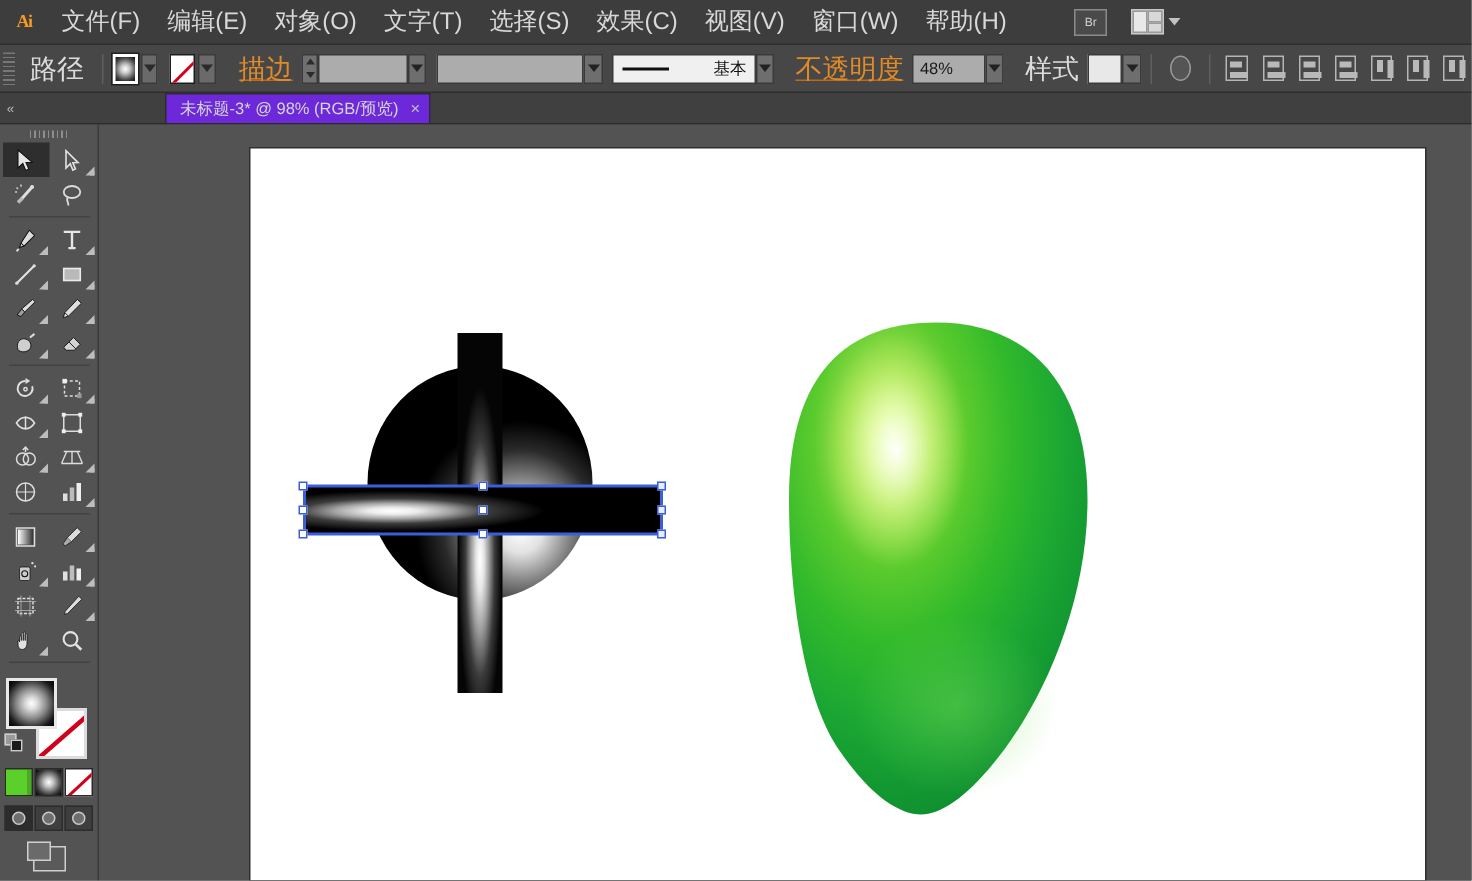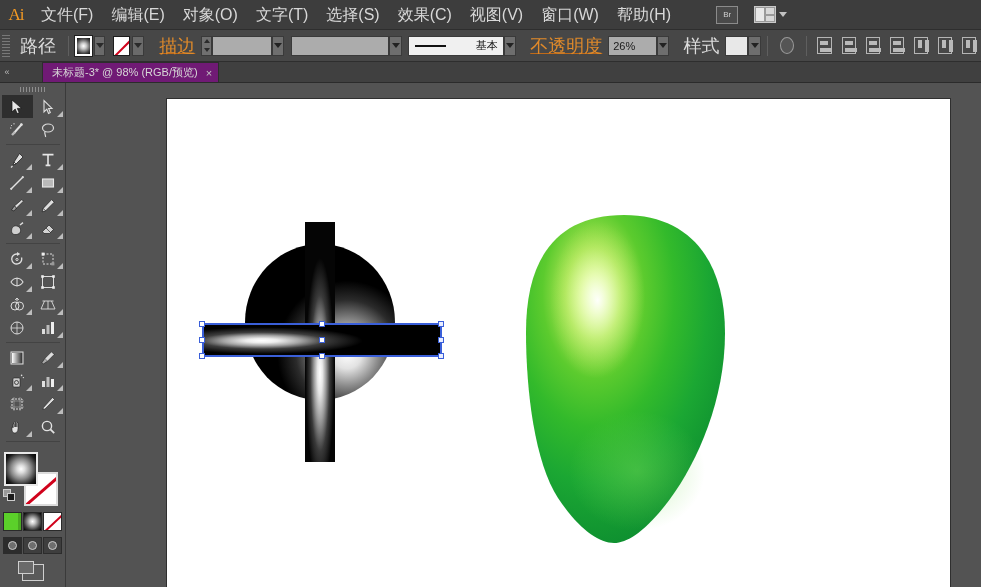--- a/index.html
+++ b/index.html
@@ -17,21 +17,21 @@
   
   .menubar {
     position: absolute; left: 0; top: 0; width: 981px; height: 30px;
     background: #3d3d3d;
     display: flex; align-items: center;
     border-bottom: 1px solid #2e2e2e;
   }
   .ai-logo {
     width: 32px; height: 30px;
     display: flex; align-items: center; justify-content: center;
-    color: #f59a23; font-weight: normal; font-size: 17px;
+    color: #f59a23; font-weight: bold; font-size: 12px;
     font-family: "Liberation Serif", serif;
     letter-spacing: -1px;
   }
   .menu-item {
     padding: 0 9px; height: 30px; line-height: 30px;
     color: #d8d8d8; font-size: 16px; cursor: default; white-space: nowrap;
   }
   .menu-spacer { flex: 0 0 30px; }
   .mb-icon {
     width: 22px; height: 18px; margin-left: 6px;
@@ -147,22 +147,22 @@
   .tabbar {
     position:absolute; left:0; top:62px; width:981px; height:21px;
     background:#404040; border-bottom:1px solid #2b2b2b;
     display:flex; align-items:flex-end;
   }
   .tb-collapse{
     width:14px;height:21px;display:flex;align-items:center;justify-content:center;
     color:#b9b9b9;font-size:9px;
   }
   .doc-tab{
-    height:20px; background:#701a75; border:1px solid #2d2d2d; border-bottom:none;
-    display:flex;align-items:center;padding:0 6px 0 9px;margin-left:28px;
+    height:20px; background:#6d28d9; border:1px solid #2d2d2d; border-bottom:none;
+    display:flex;align-items:center;padding:0 6px 0 9px;margin-left:96px;
     font-size:11px;color:#d6d6d6;white-space:nowrap;
   }
   .tab-close{ margin-left:8px;color:#c4c4c4;font-size:11px;cursor:pointer; }
 
   
   .toolbar{
     position:absolute;left:0;top:83px;width:66px;height:504px;
     background:#535353;border-right:1px solid #3a3a3a;
   }
   .tb-grip{
@@ -332,21 +332,21 @@
 
     <div style="width:8px"></div>
     <div class="field brush">
       <div class="brush-stroke"></div>
       <div class="brush-label">基本</div>
     </div>
     <div class="dropbtn"></div>
 
     <div style="width:10px"></div>
     <div class="ctrl-label orange">不透明度</div>
-    <div class="field opacity">26%</div>
+    <div class="field opacity">48%</div>
     <div class="dropbtn"></div>
 
     <div style="width:10px"></div>
     <div class="ctrl-label">样式</div>
     <div class="field style"></div>
     <div class="dropbtn"></div>
 
     <div class="sep"></div>
     <div class="round-ic"></div>
 

